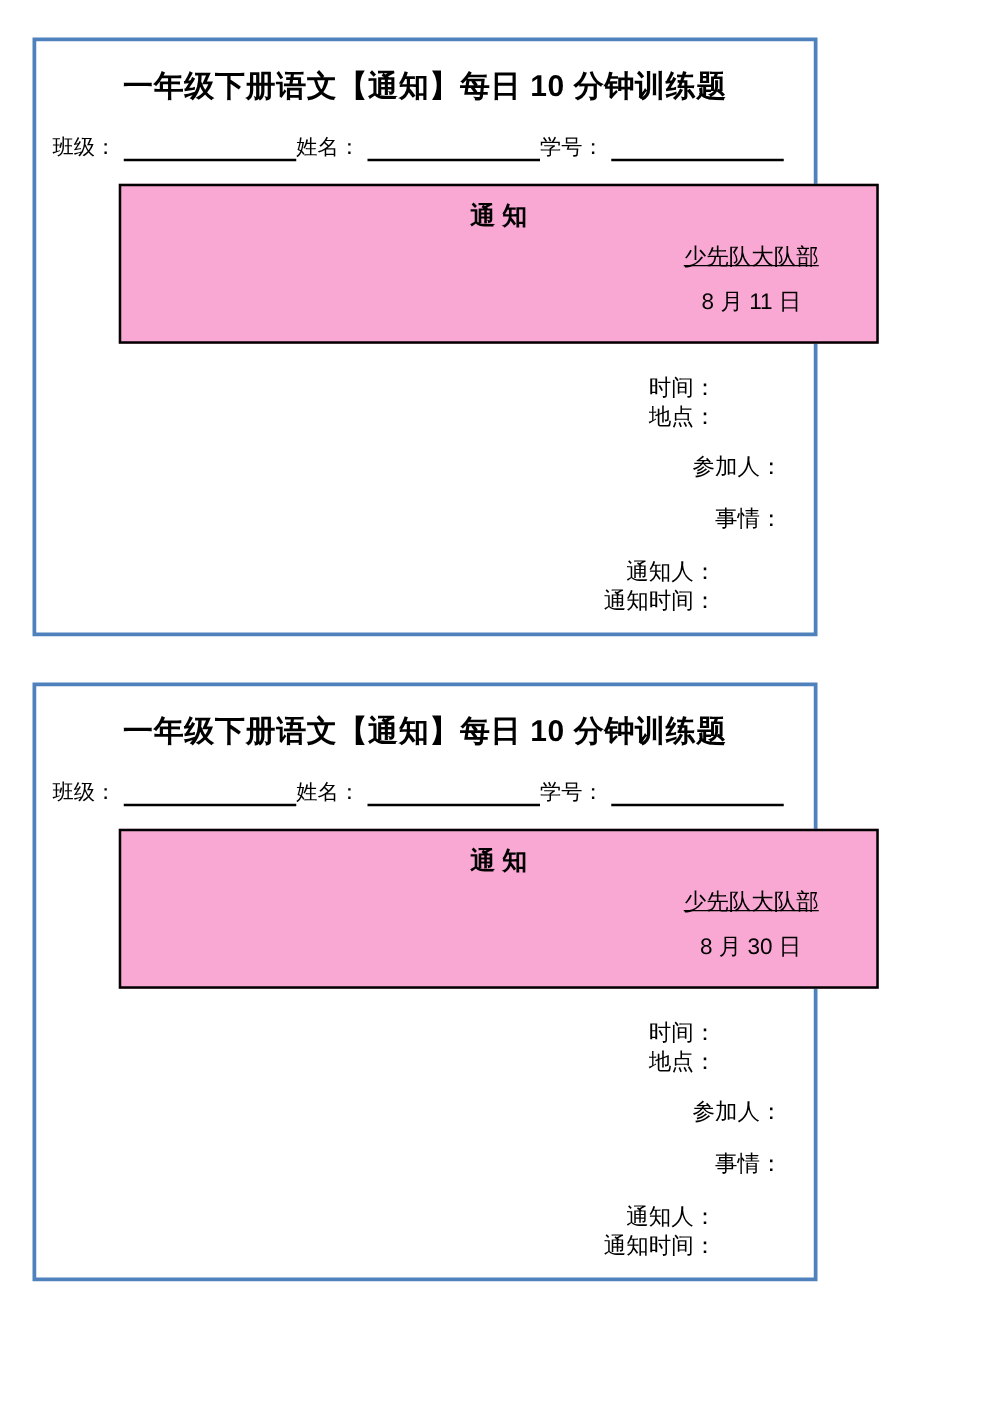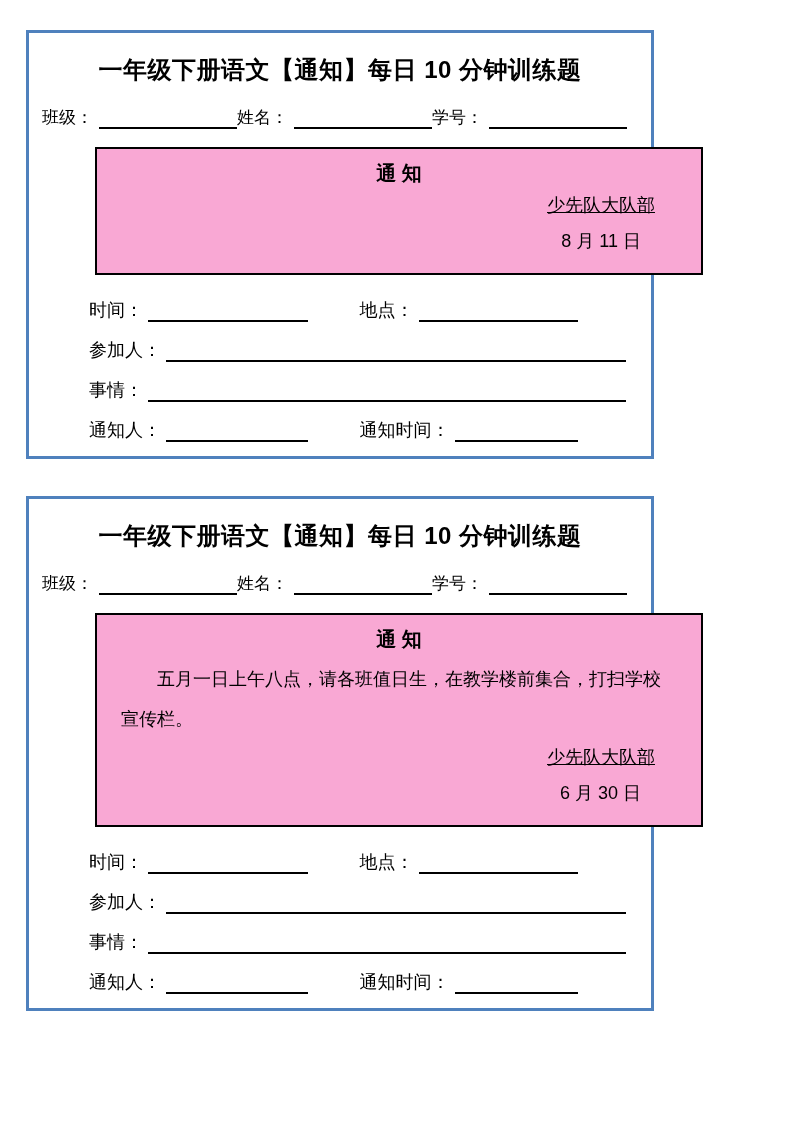--- a/index.html
+++ b/index.html
@@ -82,20 +82,21 @@
     padding-right: 36px;
     font-size: 18px;
     line-height: 36px;
   }
 
   .answers { margin: 24px 25px 0 60px; font-size: 18px; }
   .arow {
     display: flex;
     align-items: flex-end;
     margin-top: 17px;
+    flex-direction: column;
   }
   .arow .lbl { white-space: nowrap; line-height: 23px; }
   .fill {
     flex: 1;
     border-bottom: 2px solid #000000;
     height: 21px;
     margin-left: 5px;
   }
   .agroup { display: flex; flex: 1; align-items: flex-end; }
   .arow.two { padding-right: 48px; }
@@ -175,23 +176,22 @@
         <span class="blank"></span>
       </div>
       <div class="hfield">
         <span class="lbl">学号：</span>
         <span class="blank"></span>
       </div>
     </div>
 
     <div class="notice-box">
       <div class="notice-heading">通 知</div>
-      <p class="notice-body">五月一日上午八点，请各班值日生，在教学楼前集合，打扫学校宣传栏。</p>
       <div class="notice-sign">少先队大队部</div>
-      <div class="notice-date">6 月 30 日</div>
+      <div class="notice-date">8 月 30 日</div>
     </div>
 
     <div class="answers">
       <div class="arow two">
         <div class="agroup">
           <span class="lbl">时间：</span>
           <span class="fill"></span>
         </div>
         <div class="agroup">
           <span class="lbl">地点：</span>

